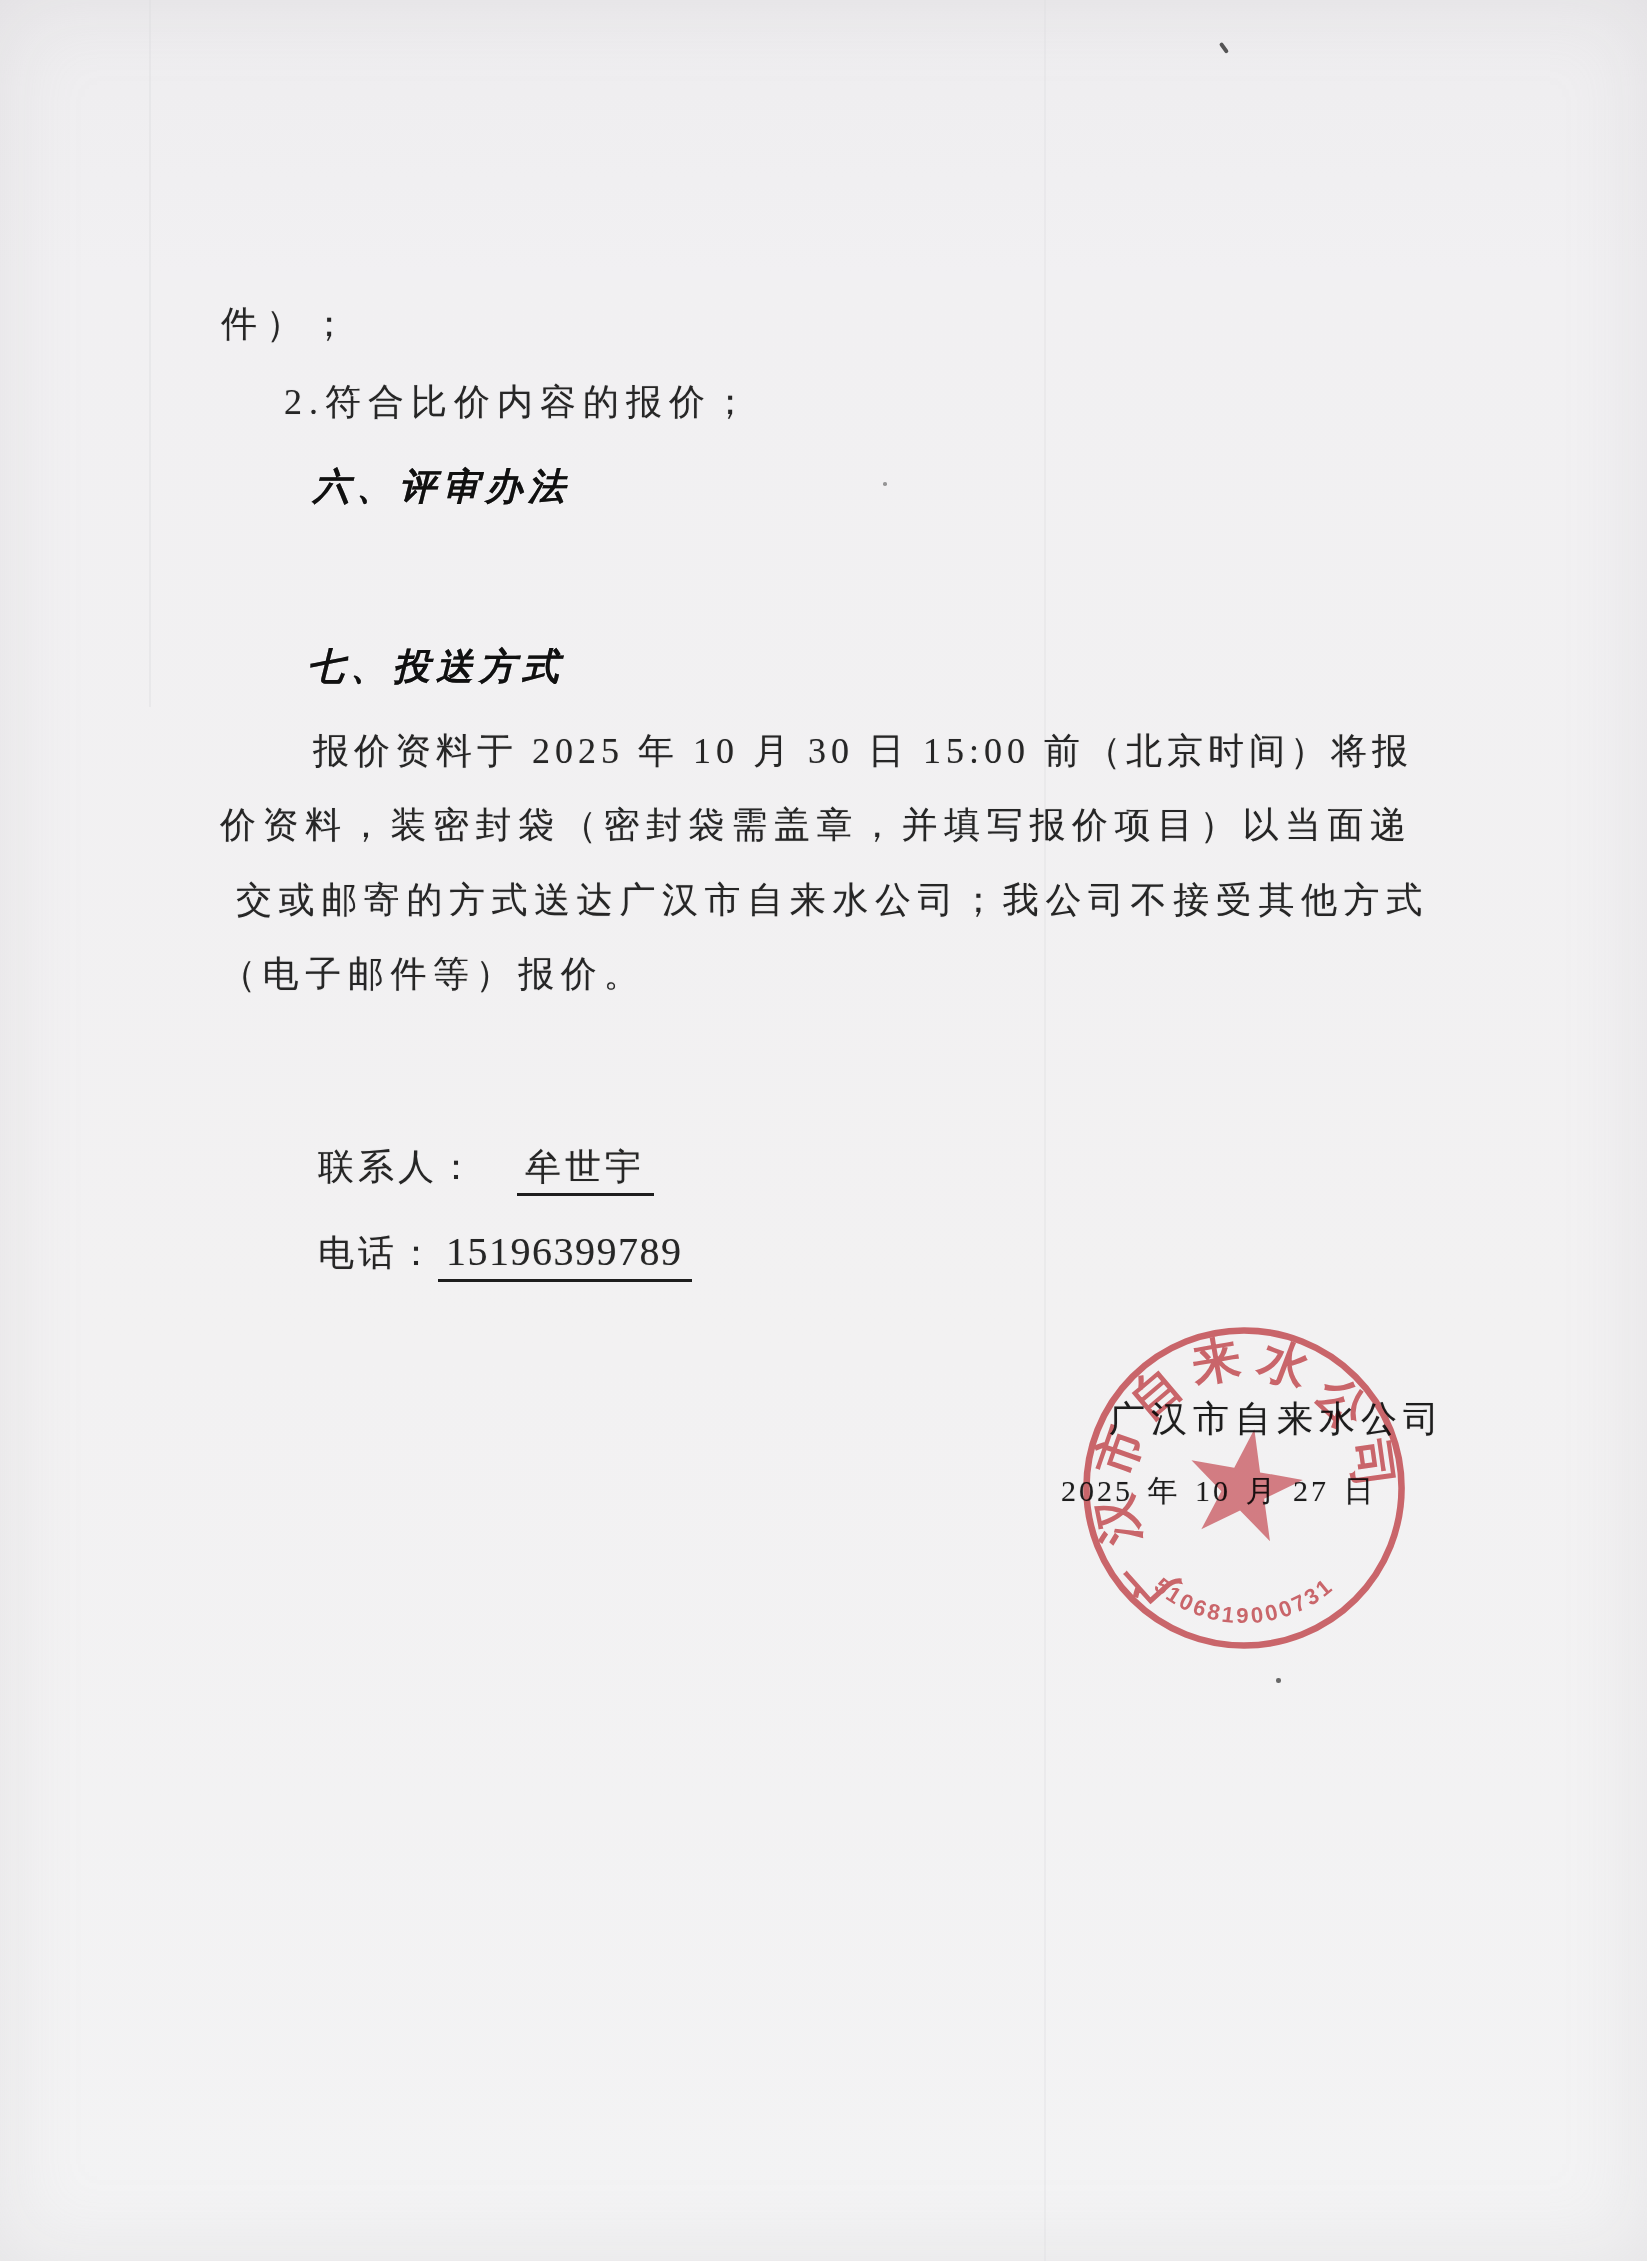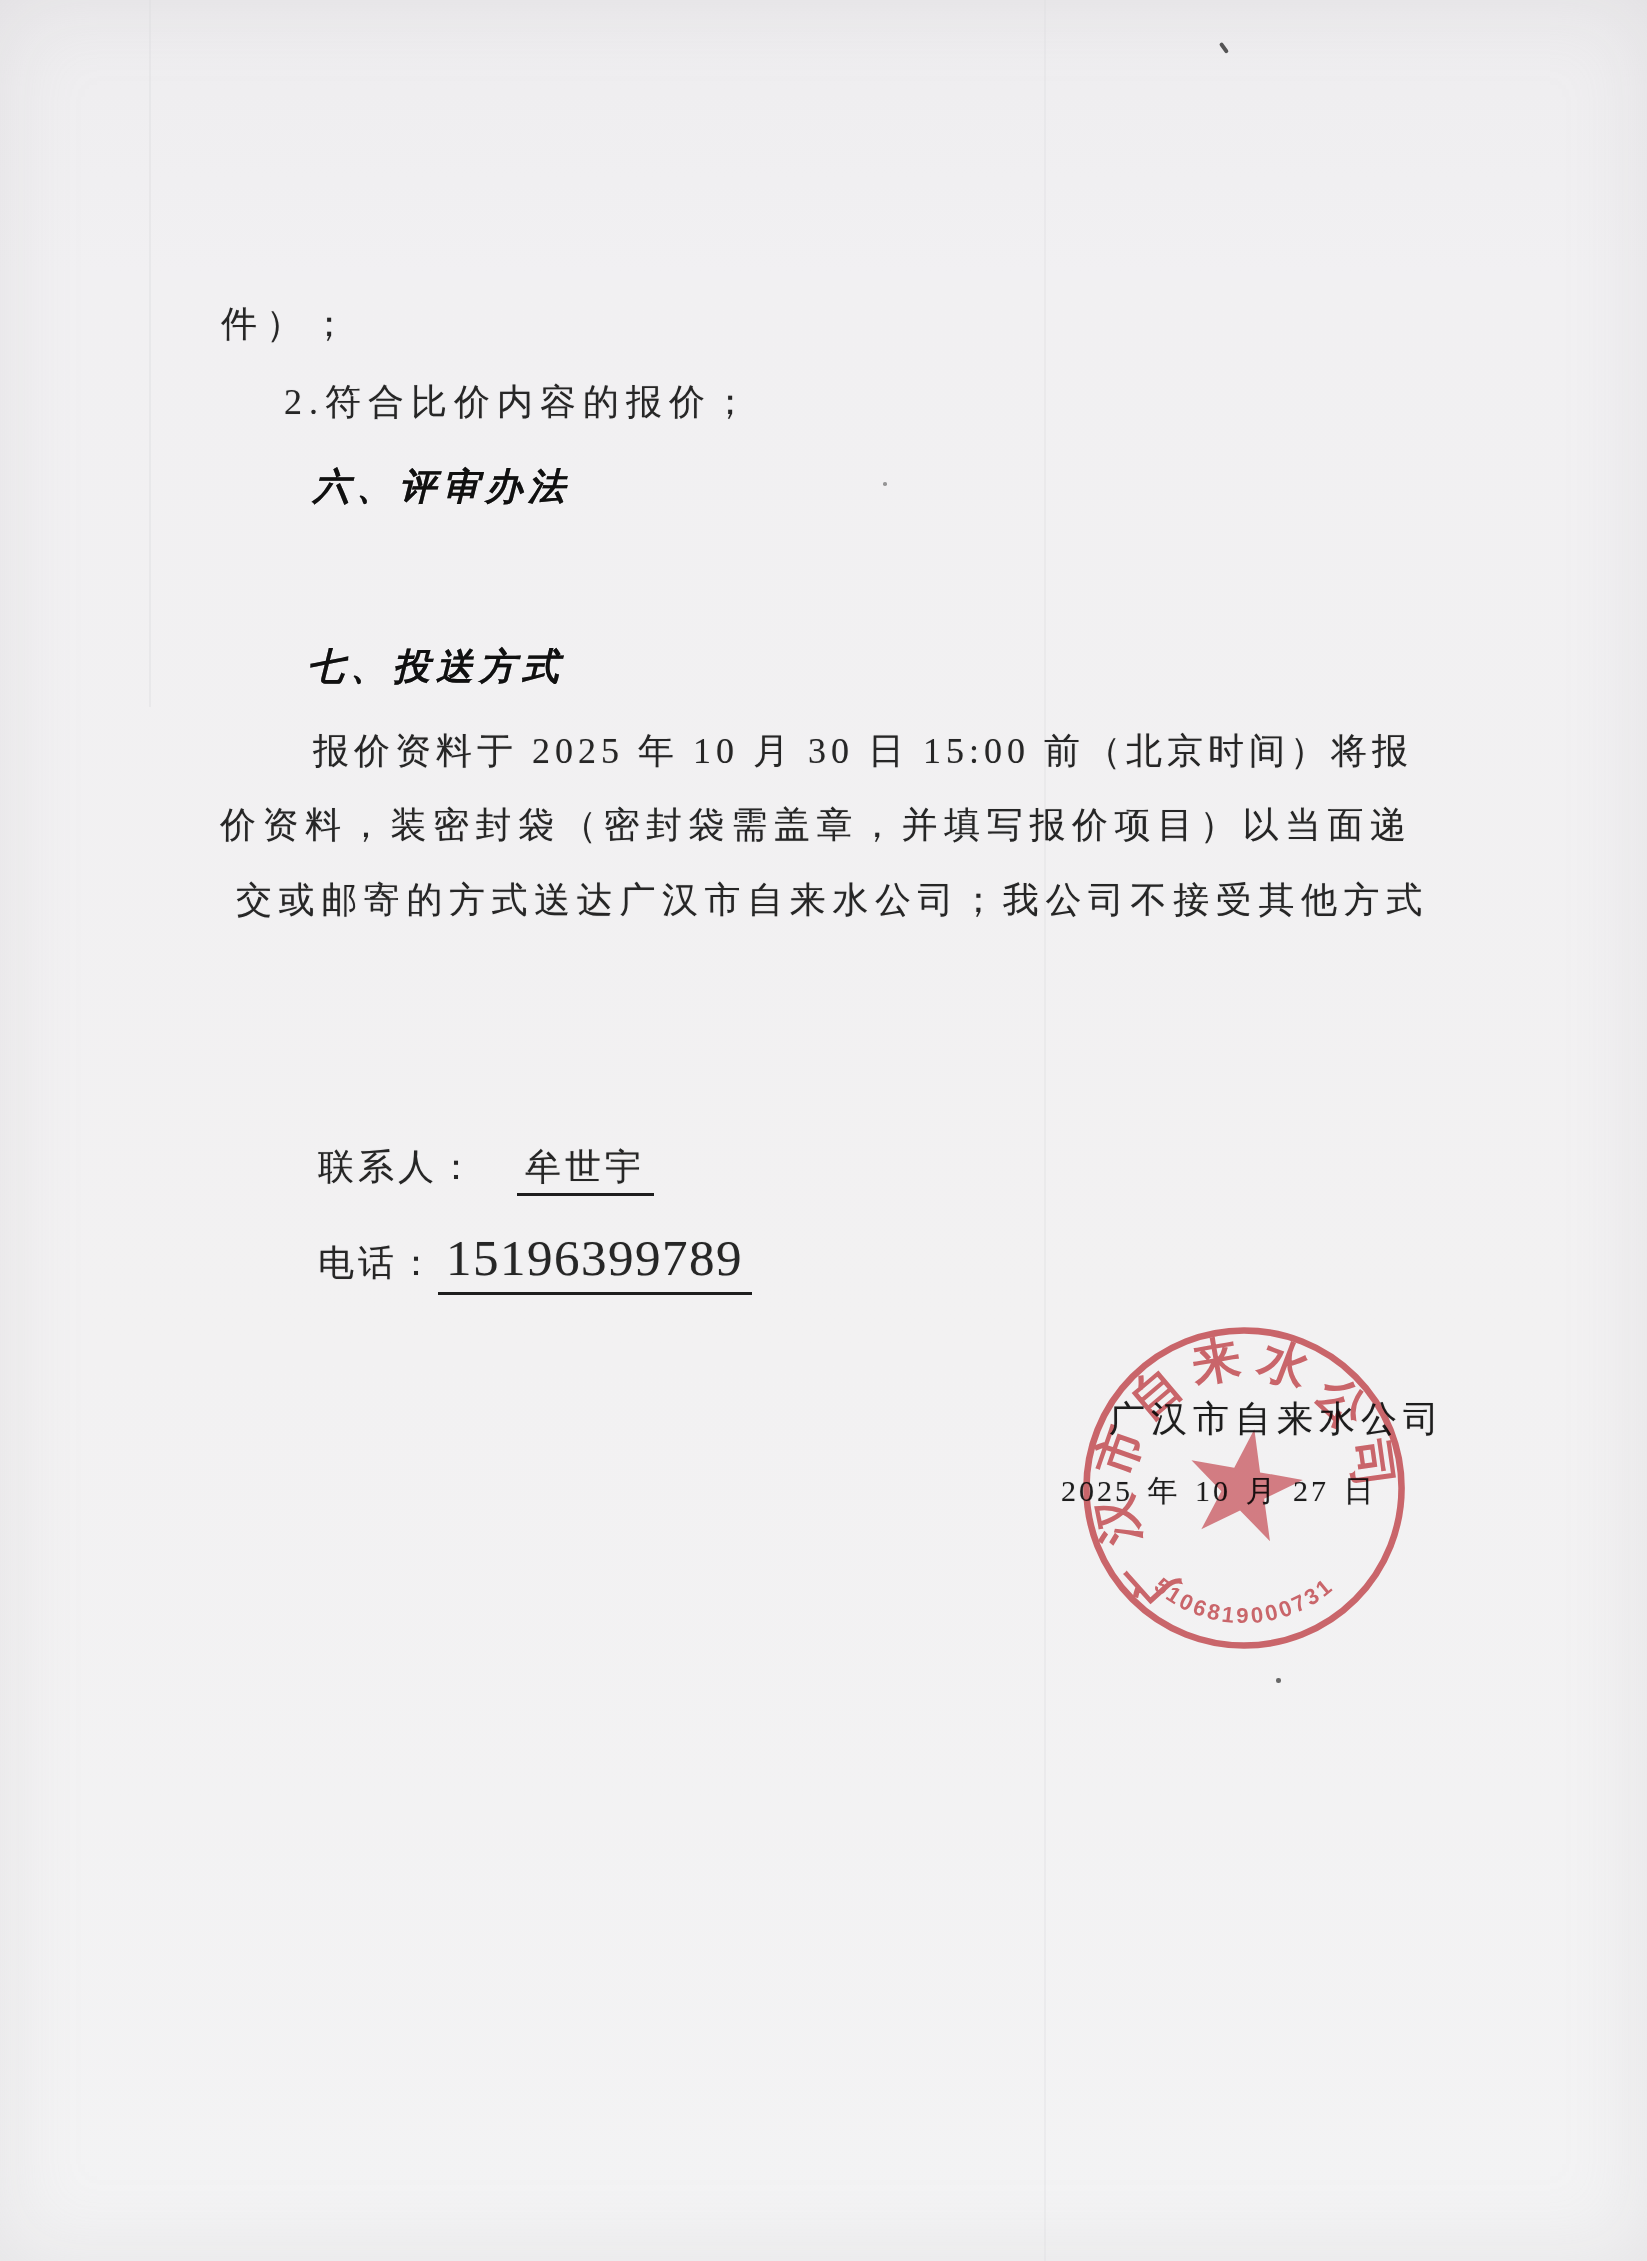--- a/index.html
+++ b/index.html
@@ -24,21 +24,21 @@
   .heading{
     font-family:"Liberation Sans","DejaVu Sans",sans-serif;
     font-weight:700;font-size:37px;letter-spacing:6px;color:#101010;
     text-shadow:0 0 0.5px rgba(0,0,0,.55);
     font-style:italic;
   }
   .ul{display:inline-block;border-bottom:3.5px solid #1e1e1e;}
   .addr-val{margin-left:28px;padding:0 15px 5px 8px;letter-spacing:5px;}
   .addr-suffix{margin-left:2px;}
   .contact-val{margin-left:39px;padding:0 9px 5px 8px;letter-spacing:4px;}
-  .phone-val{padding:0 9px 4px 8px;letter-spacing:1.5px;font-size:51px;}
+  .phone-val{padding:0 9px 4px 8px;letter-spacing:1.5px;font-size:40px;}
   .sig-line{
     position:absolute;white-space:pre;
     font-size:36px;line-height:1.15;letter-spacing:6px;color:#1d1d1d;
     text-shadow:0 0 1px rgba(40,40,40,.3);
   }
   .stamp-svg{
     position:absolute;left:1042px;top:1286px;width:404px;height:404px;
     mix-blend-mode:multiply;opacity:.82;
   }
   .stamp-ring-text{
@@ -70,20 +70,21 @@
 
 
   <div class="line heading" style="left:307px;top:646px;">七、投送方式</div>
 
   <div class="line" style="left:313px;top:731px;letter-spacing:5px;">报价资料于 2025 年 10 月 30 日 15:00 前（北京时间）将报</div>
 
   <div class="line" style="left:220px;top:805px;">价资料，装密封袋（密封袋需盖章，并填写报价项目）以当面递</div>
 
   <div class="line" style="left:236px;top:880px;">交或邮寄的方式送达广汉市自来水公司；我公司不接受其他方式</div>
 
+  <div class="line" style="left:220px;top:954px;">（电子邮件等）报价。</div>
 
 
   <div class="line" style="left:318px;top:1147px;letter-spacing:4px;"><span>联系人：</span><span class="ul contact-val">牟世宇</span></div>
 
   <div class="line" style="left:318px;top:1229px;letter-spacing:4px;"><span>电话：</span><span class="ul phone-val">15196399789</span></div>
 
   <div class="sig-line" style="left:1109px;top:1399px;">广汉市自来水公司</div>
 
   <div class="sig-line" style="left:1061px;top:1474px;font-size:30px;letter-spacing:3px;word-spacing:4px;">2025 年 10 月 27 日</div>
 

